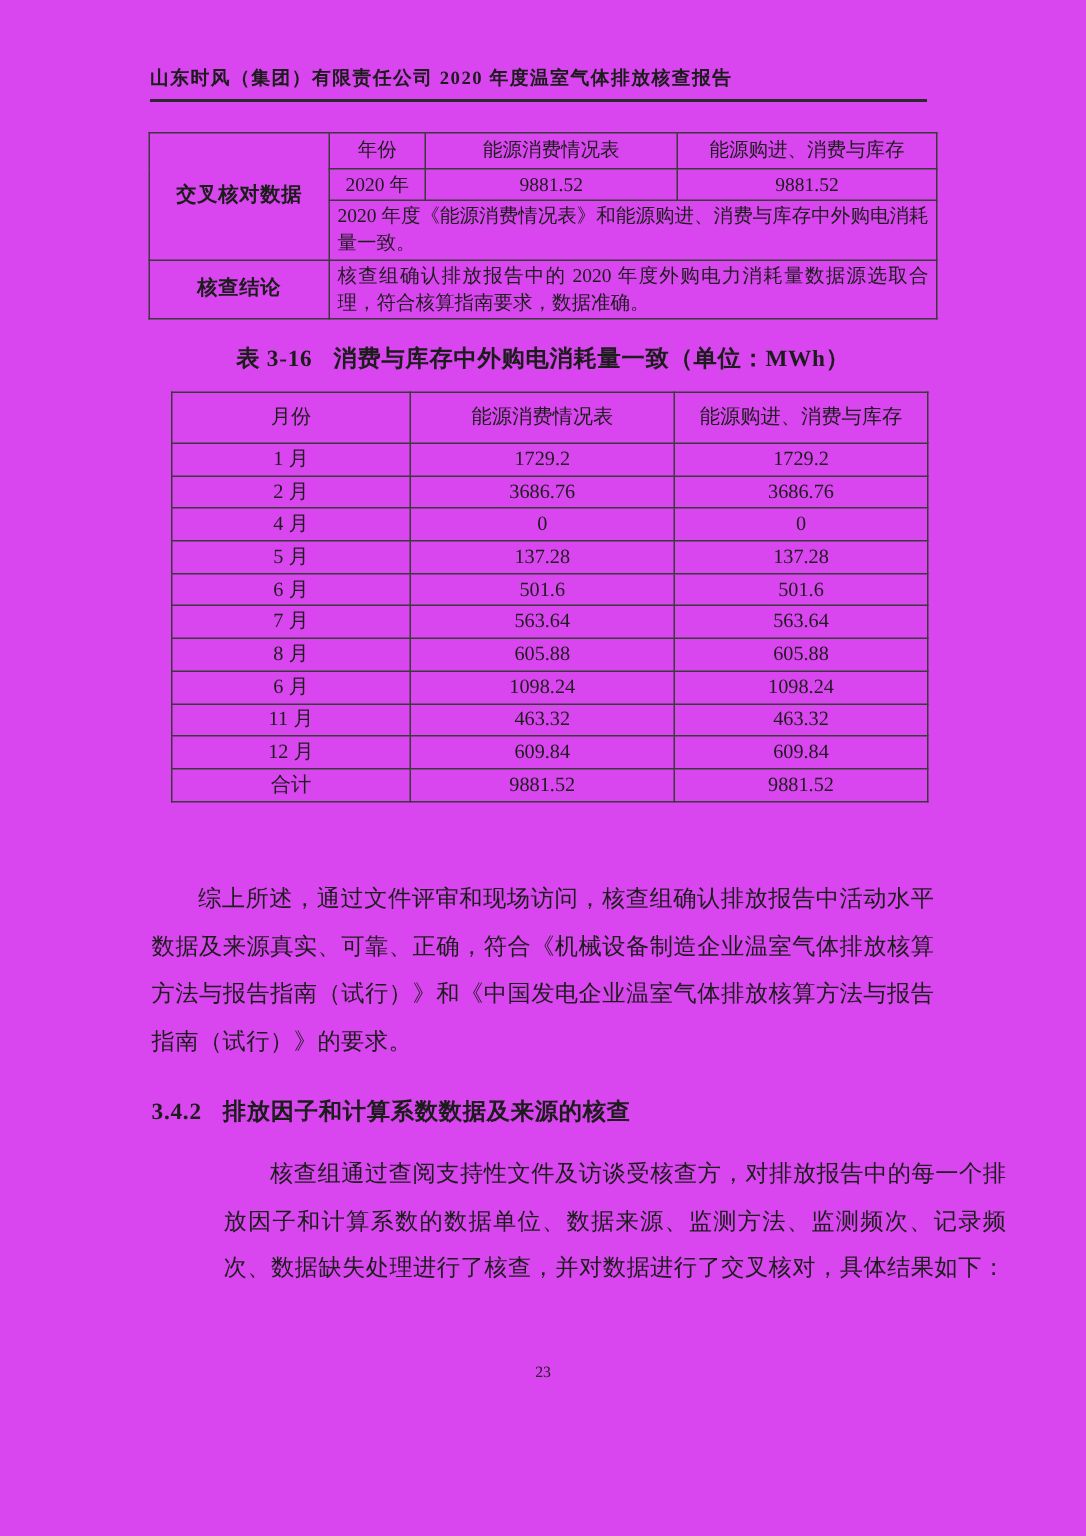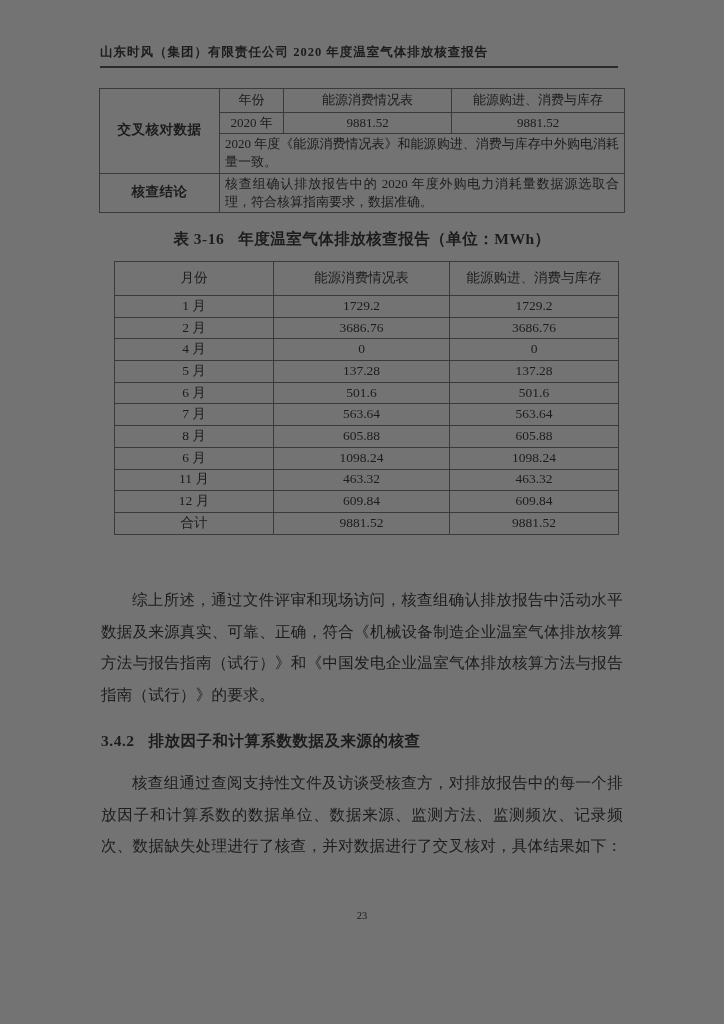--- a/index.html
+++ b/index.html
@@ -4,21 +4,21 @@
 <style>
   * { margin: 0; padding: 0; box-sizing: border-box; }
   html, body { background: #ffffff; }
   body {
     width: 724px; height: 1024px;
     font-family: "Liberation Serif", "DejaVu Serif", serif;
     color: #1c1c1c;
     position: relative;
     overflow: hidden;
   }
-  .page { position: absolute; left: 0; top: 0; width: 724px; height: 1024px; background: #737373; }
+  .page { position: absolute; left: 0; top: 0; width: 724px; height: 1024px; background: #d946ef; }
 
   
   .doc-header {
     position: absolute; left: 100px; top: 44px; width: 518px;
     border-bottom: 2px solid #2a2a2a;
     padding-bottom: 5px;
     font-weight: bold; font-size: 12.5px; letter-spacing: 1px;
     white-space: nowrap;
   }
 
@@ -57,21 +57,21 @@
     position: absolute; left: 101px; width: 522px;
     font-size: 15.5px; line-height: 31.6px;
     text-align: justify; text-indent: 2em;
     letter-spacing: 0.3px;
   }
   .para-summary { top: 584px; }
   .section-heading {
     position: absolute; left: 101px; top: 731px; width: 522px;
     font-weight: bold; font-size: 15.5px; letter-spacing: 0.5px;
   }
-  .para-intro { top: 767px; }
+  .para-intro { top: 767px; margin-left: 48px; }
 
   .page-number {
     position: absolute; left: 0; top: 910px; width: 724px;
     text-align: center; font-size: 10.5px;
   }
 </style>
 </head>
 <body>
 
 <div class="page">
@@ -103,21 +103,21 @@
       <td colspan="3" class="left-cell">2020 年度《能源消费情况表》和能源购进、消费与库存中外购电消耗量一致。</td>
     </tr>
     <tr class="r4">
       <td class="bold-cell">核查结论</td>
       <td colspan="3" class="left-cell">核查组确认排放报告中的 2020 年度外购电力消耗量数据源选取合理，符合核算指南要求，数据准确。</td>
     </tr>
   </tbody>
     </table>
 
   <div class="table-caption">
-    <span>表 3-16</span><span class="caption-gap"></span><span>年度温室气体排放核查报告（单位：MWh）</span>
+    <span>表 3-16</span><span class="caption-gap"></span><span>消费与库存中外购电消耗量一致（单位：MWh）</span>
   </div>
 
   <table class="monthly-table">
     <colgroup>
       <col style="width:159px">
         <col style="width:176px">
         <col style="width:169px">
     </colgroup>
     <thead>
       <tr>

